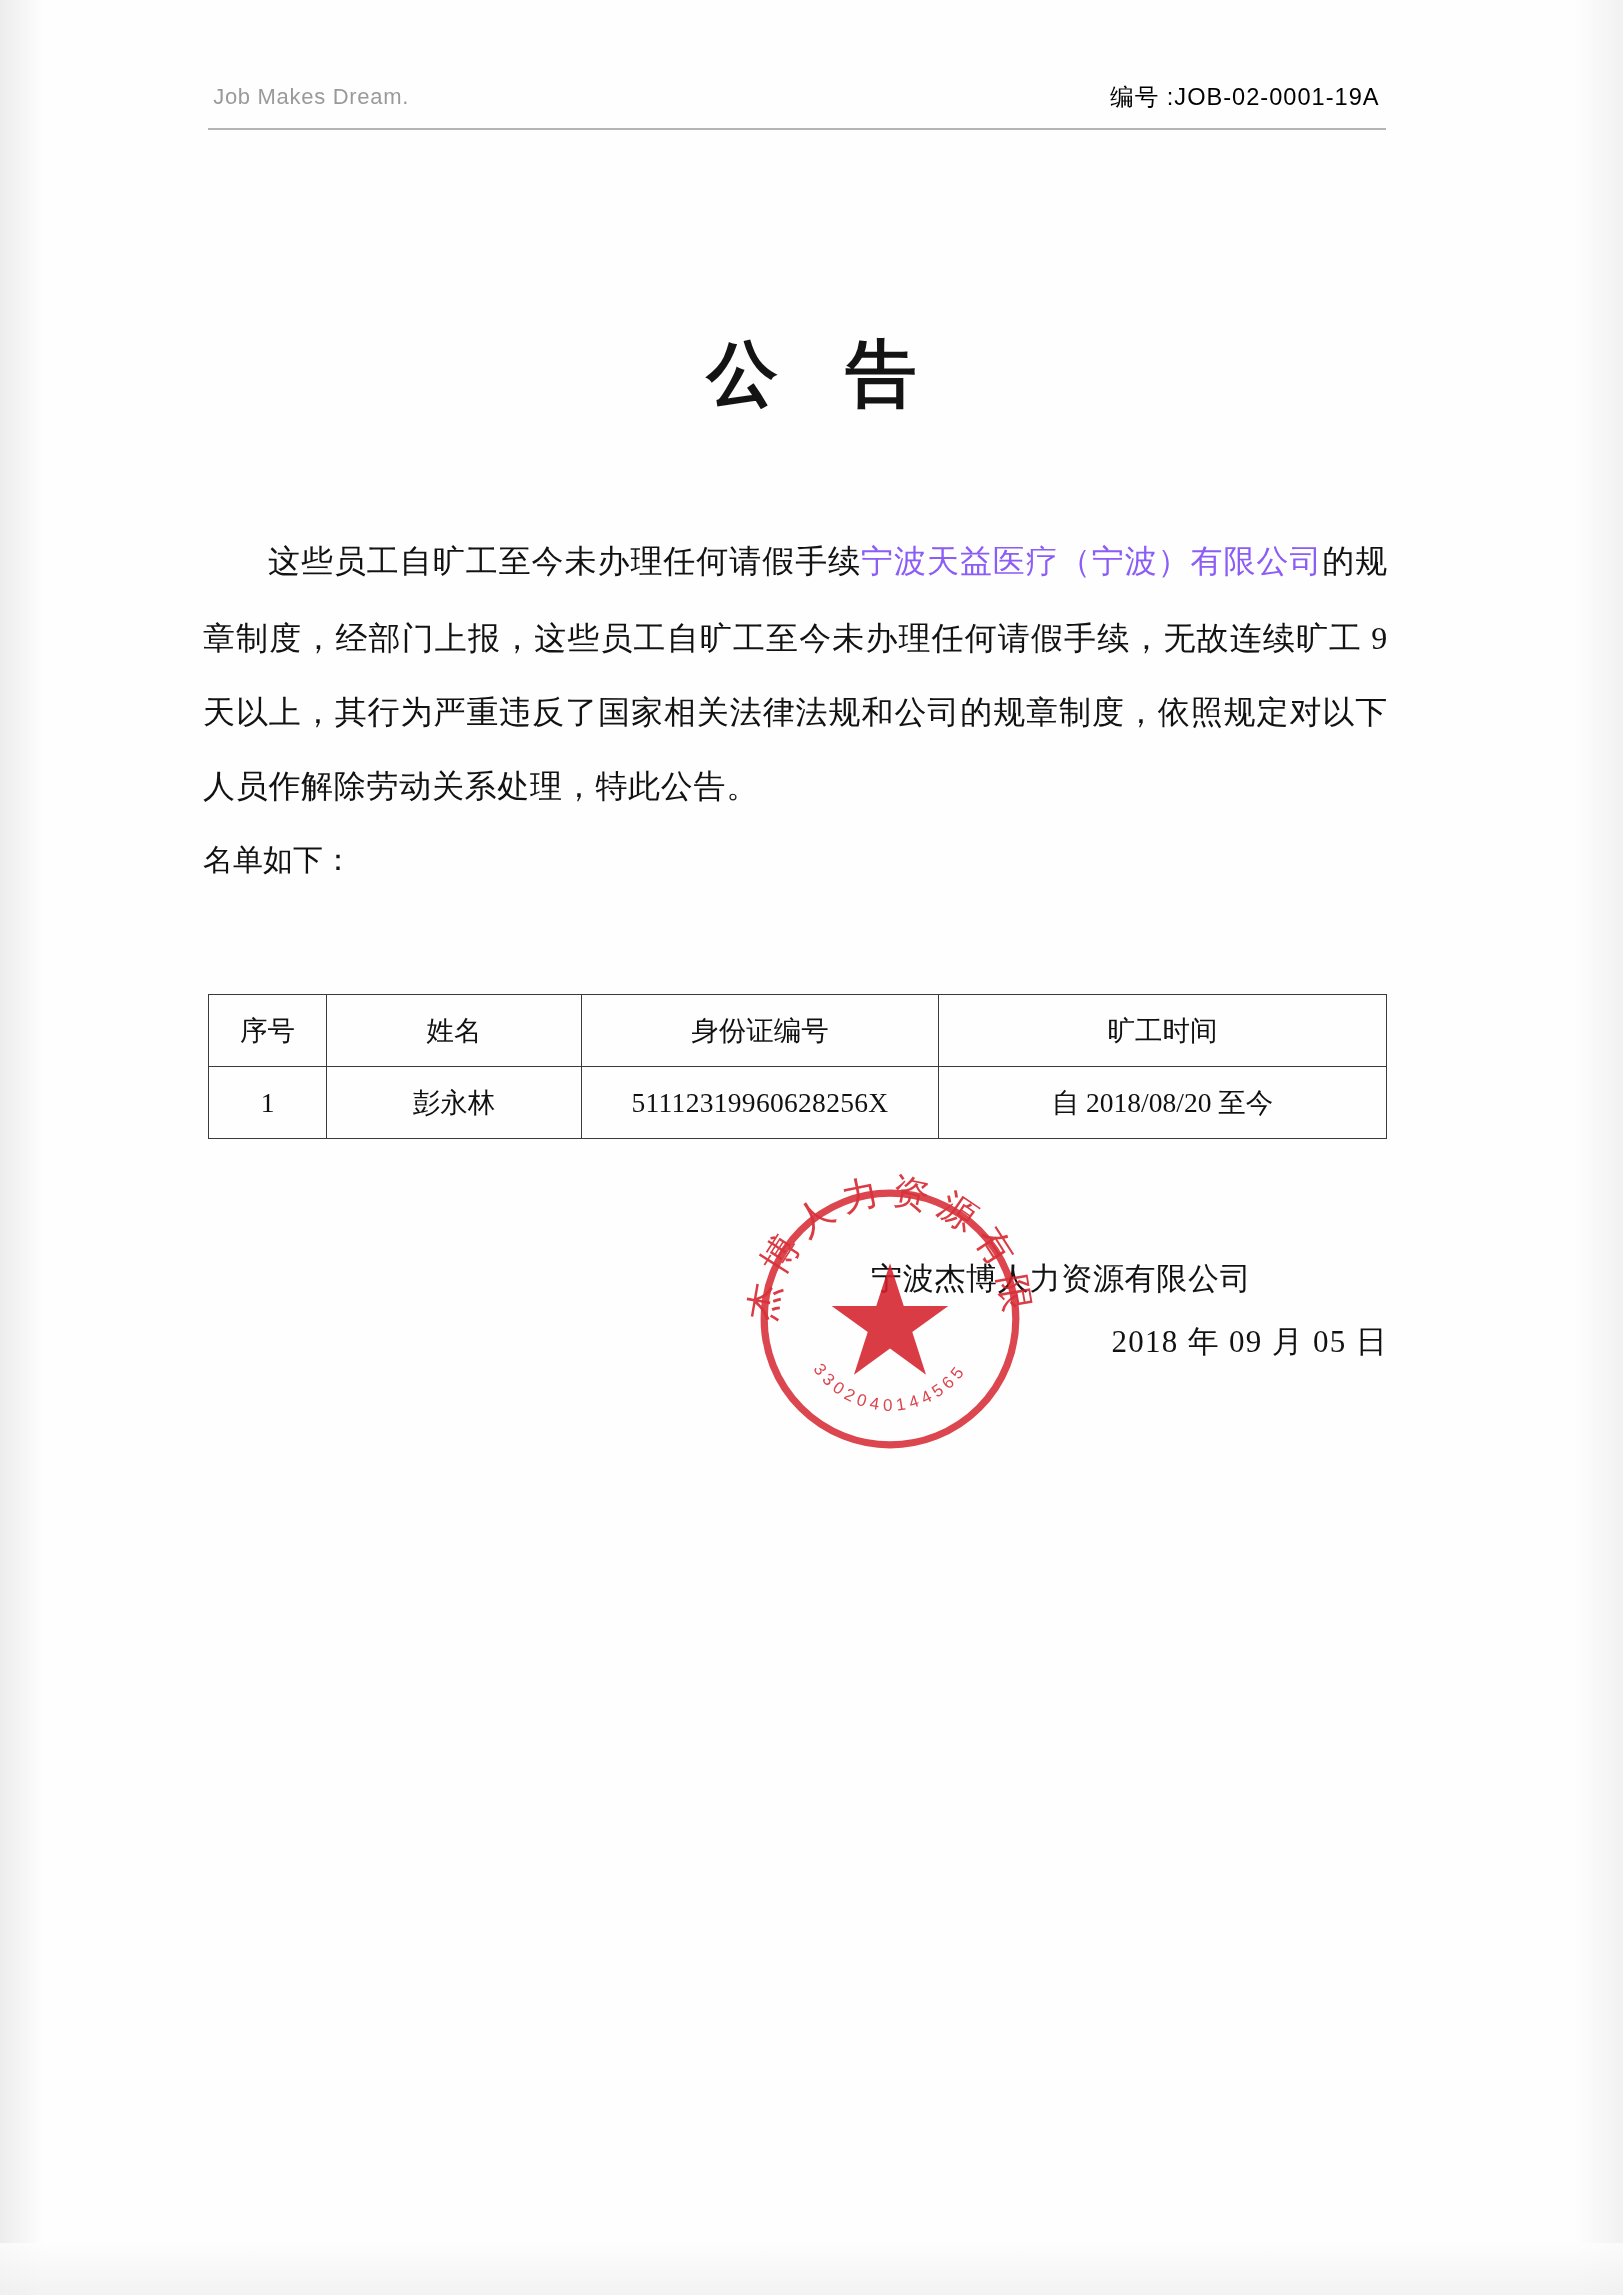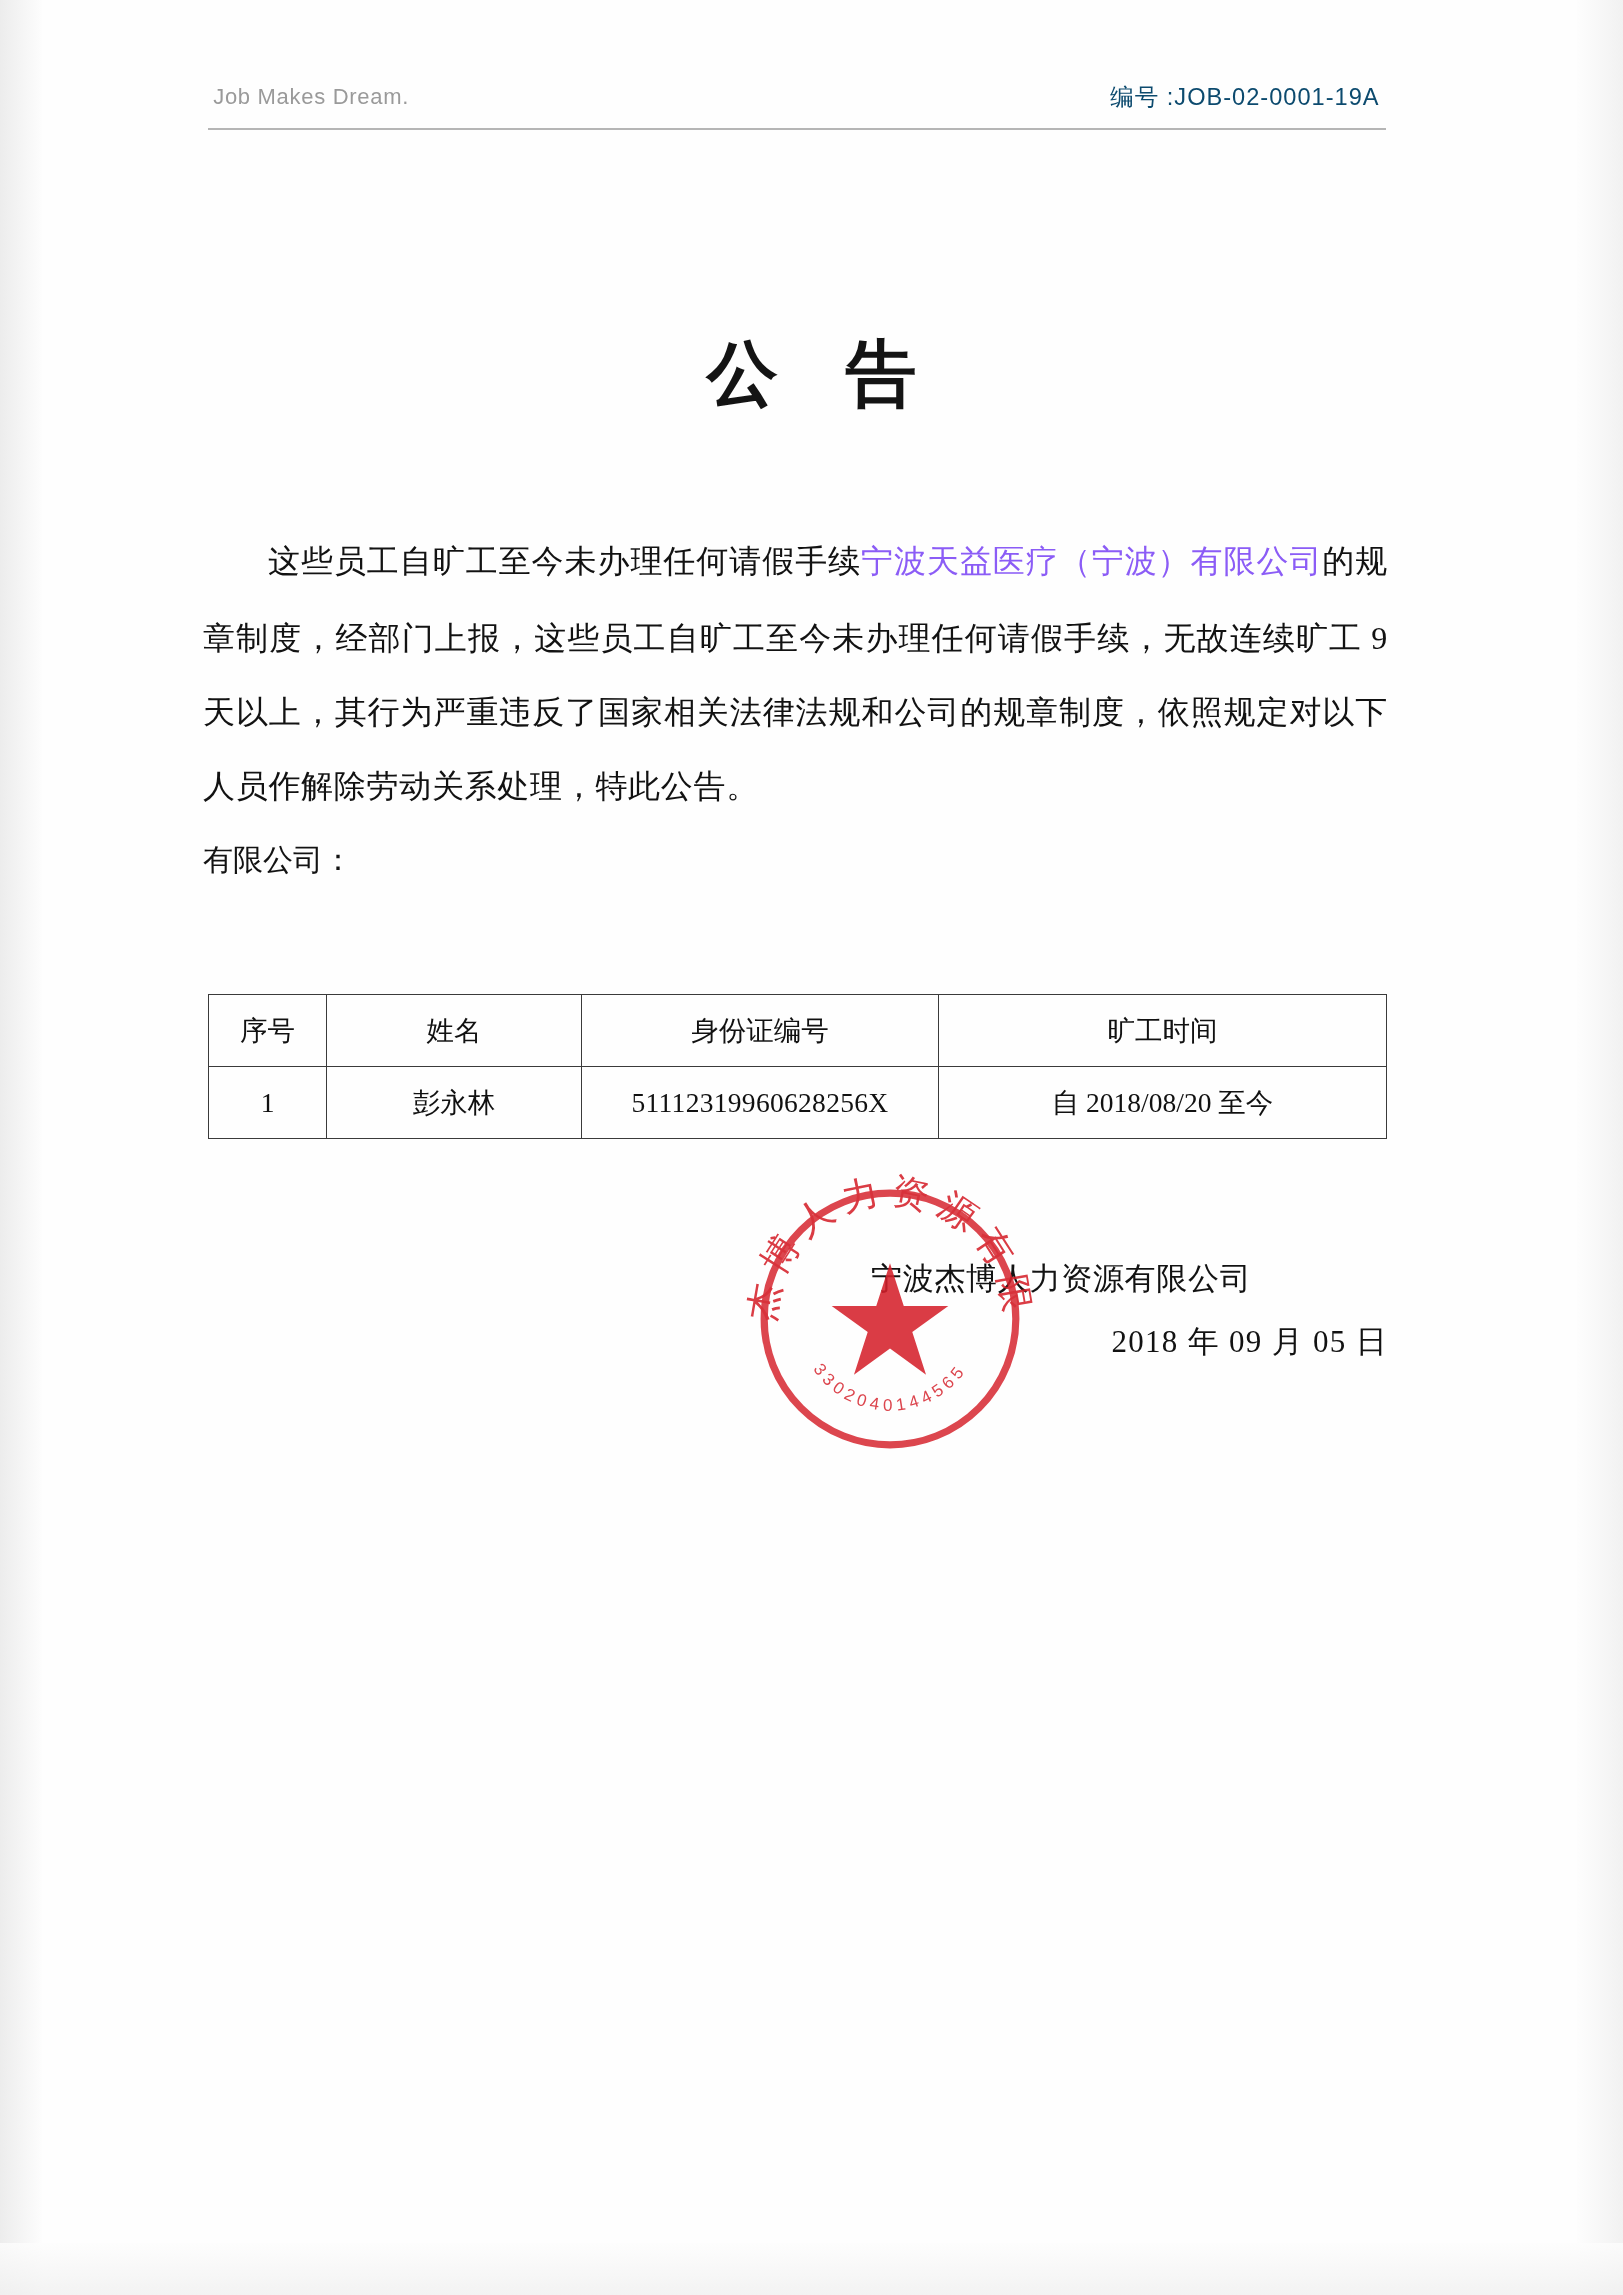--- a/index.html
+++ b/index.html
@@ -63,21 +63,21 @@
     color: #9a9a9a;
     text-align: right;
   }
   .header-code {
     position: absolute;
     right: 6.5px;
     top: 9.2px;
     font-family: "Liberation Sans", sans-serif;
     font-size: 23.6px;
     letter-spacing: 1px;
-    color: #0c4a6e;
+    color: #000000;
     white-space: nowrap;
   }
   .header-rule {
     position: absolute;
     left: 0;
     top: 56px;
     width: 1178px;
     height: 2px;
     background: #b5b5b5;
   }
@@ -211,21 +211,21 @@
   <div class="header">
     <div class="header-slogan">Job Makes Dream.</div>
     <div class="header-code">编号 :JOB-02-0001-19A</div>
     <div class="header-rule"></div>
   </div>
 
   <div class="doc-title">公 告</div>
 
   <div class="body-wrap">
     <div class="para"><span>这些员工自旷工至今未办理任何请假手续</span><span class="faded">宁波天益医疗（宁波）有限公司</span><span>的规章制度，经部门上报，这些员工自旷工至今未办理任何请假手续，无故连续旷工 9 天以上，其行为严重违反了国家相关法律法规和公司的规章制度，依照规定对以下人员作解除劳动关系处理，特此公告。</span></div>
-    <div class="list-label">有限公司：</div>
+    <div class="list-label">名单如下：</div>
   </div>
 
   <div class="tbl-wrap">
     <table class="roster">
       <colgroup>
         <col class="col-no">
           <col class="col-name">
           <col class="col-id">
           <col class="col-time">
       </colgroup>

